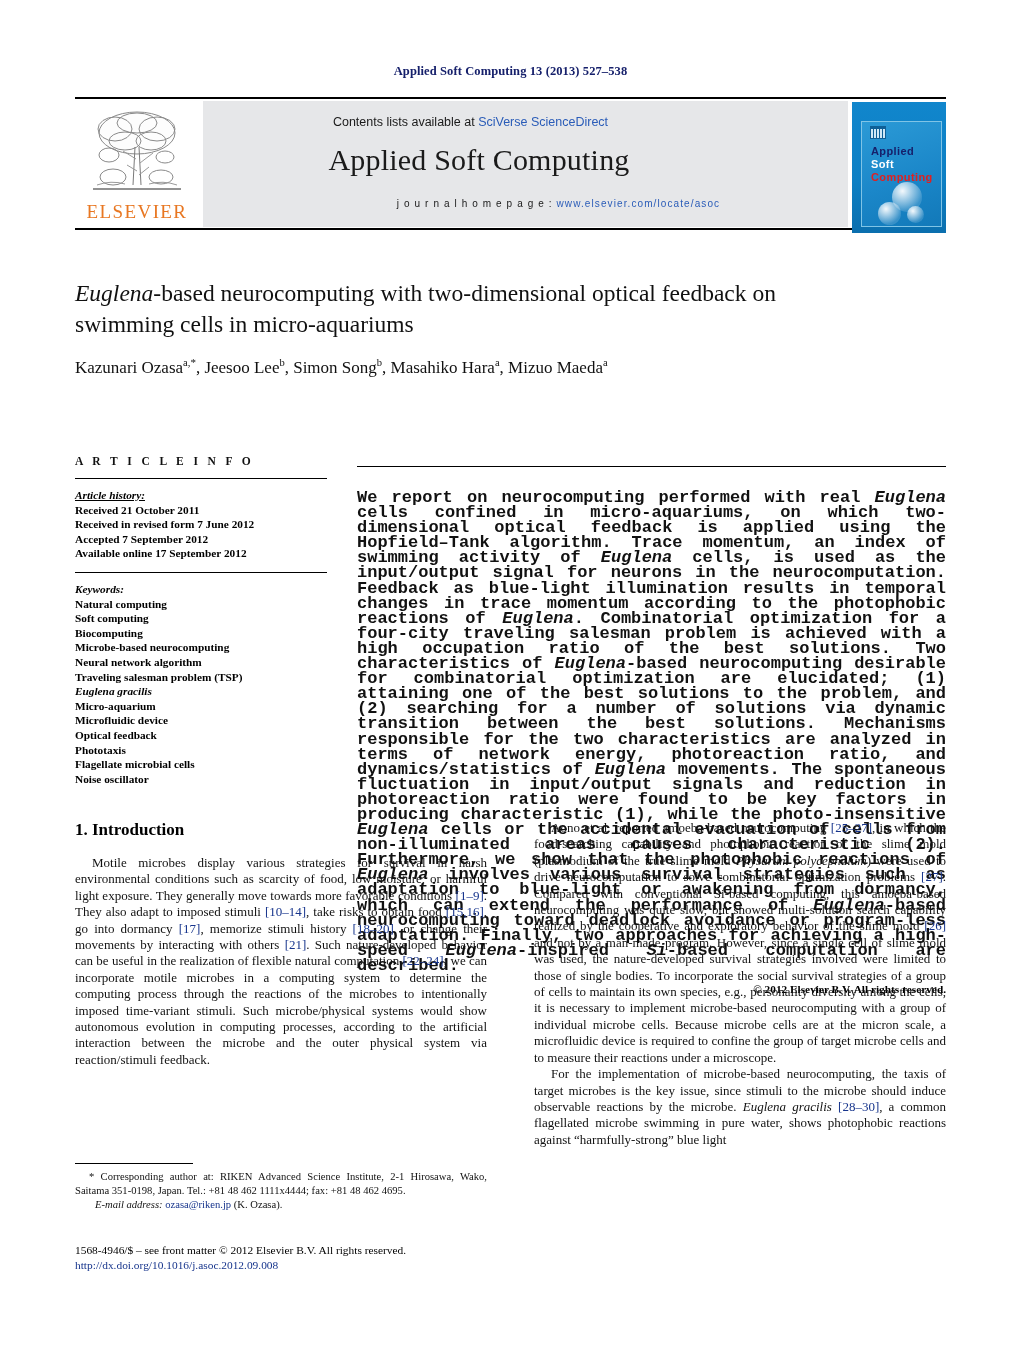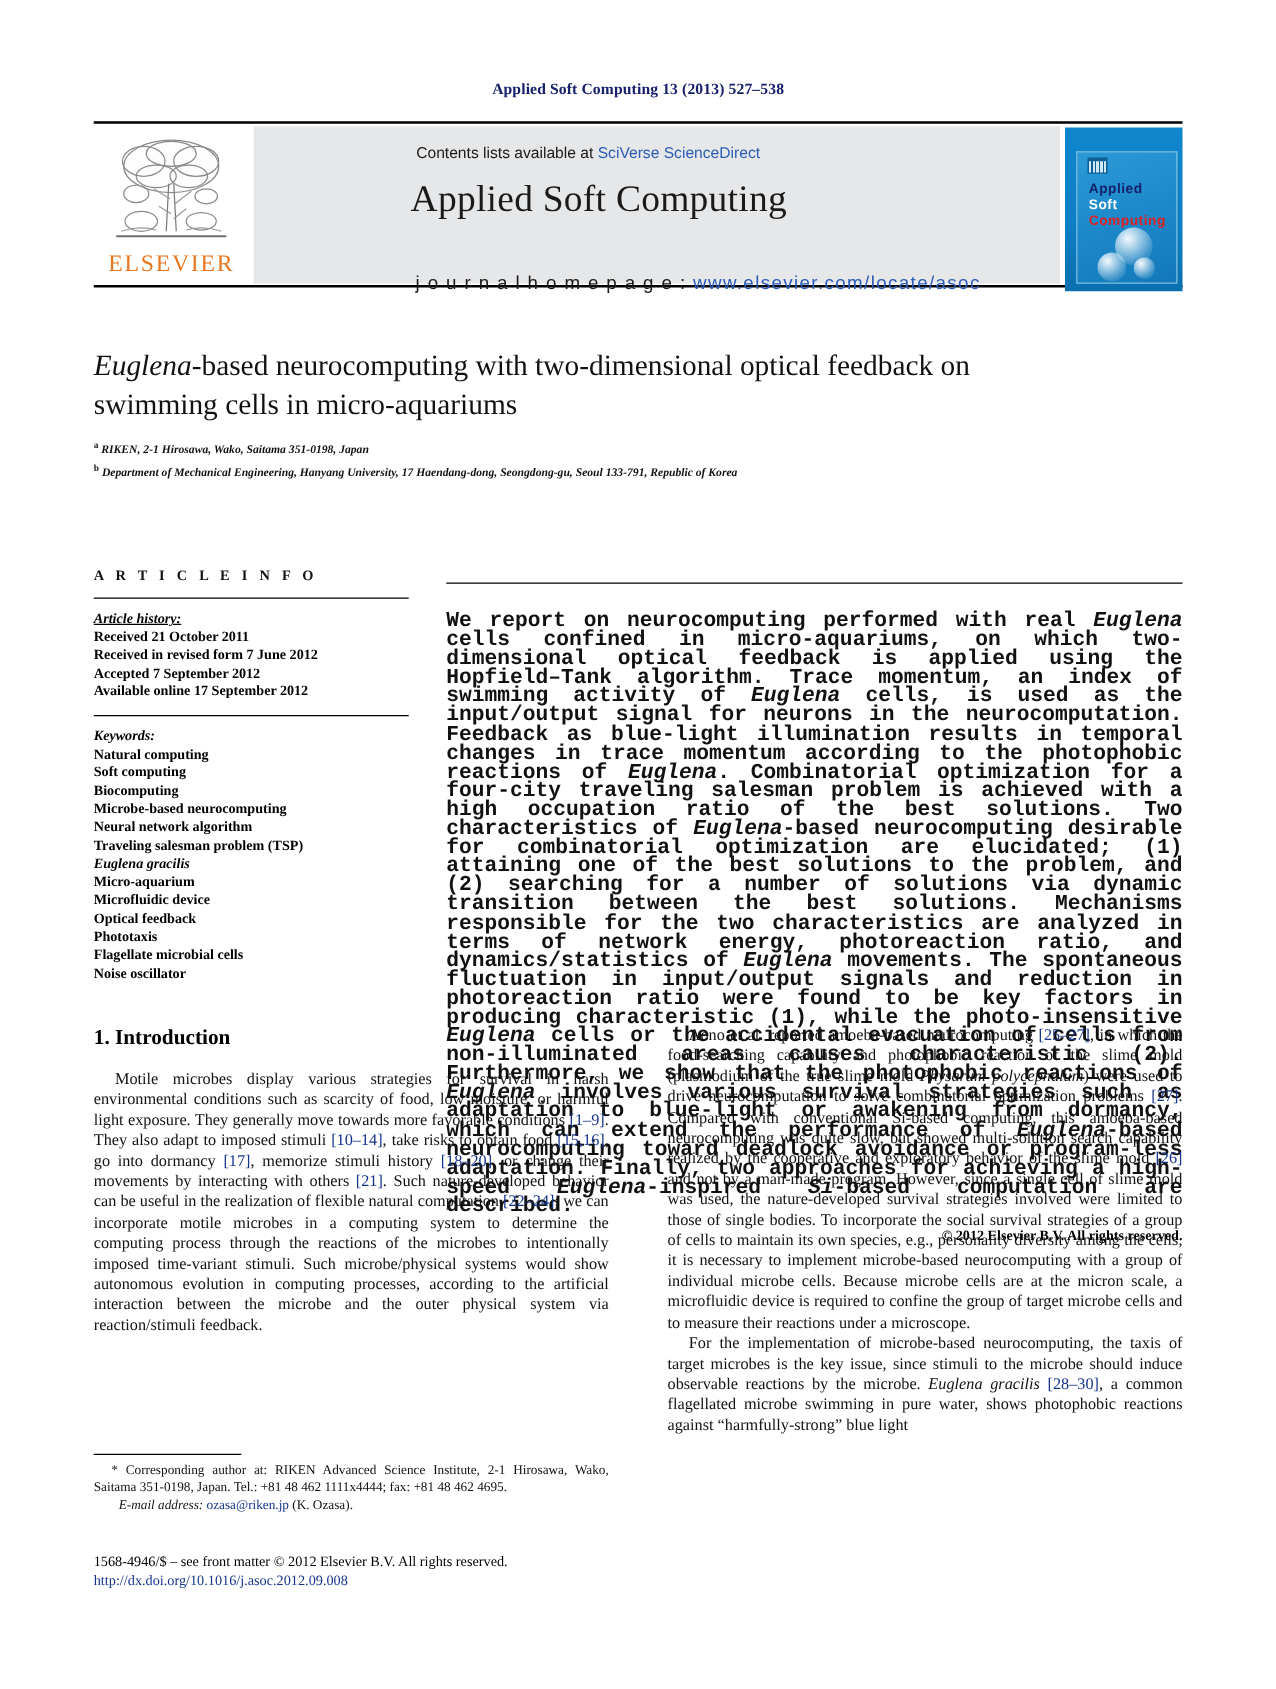--- a/index.html
+++ b/index.html
@@ -92,24 +92,23 @@
     font-size: 30px;
     color: #1a1a1a;
     letter-spacing: .2px;
   }
   .homepage-line {
     position: absolute;
     left: 0; top: 97px;
     width: 711px;
     text-align: center;
     font-family: "Liberation Sans", sans-serif;
-    font-size: 15px;
+    font-size: 10px;
     letter-spacing: 1.1px;
     color: #1a1a1a;
-    margin-top: 20px;
   }
   .homepage-line .url { color: #2a5cb8; }
 
   .cover {
     position: absolute;
     right: 0px; top: 3px;
     width: 94px;
     height: 131px;
     background: linear-gradient(180deg,#1186cc 0%, #0d7fc4 60%, #0b6fae 100%);
     overflow: hidden;
@@ -325,24 +324,21 @@
         <div class="cover-t3">Computing</div>
         <div class="bub bub1"></div>
         <div class="bub bub2"></div>
         <div class="bub bub3"></div>
       </div>
     </div>
   </div>
 
   <div class="titleblock">
     <div class="paper-title"><em>Euglena</em>-based neurocomputing with two-dimensional optical feedback on swimming cells in micro-aquariums</div>
-    <div class="affil">
-      <div><sup>a</sup> <span>RIKEN, 2-1 Hirosawa, Wako, Saitama 351-0198, Japan</span></div>
-      <div><sup>b</sup> <span>Department of Mechanical Engineering, Hanyang University, 17 Haendang-dong, Seongdong-gu, Seoul 133-791, Republic of Korea</span></div>
-    </div>
+    <div class="authors">Kazunari Ozasa<sup>a,<span style="font-size:11px">*</span></sup>, Jeesoo Lee<sup>b</sup>, Simon Song<sup>b</sup>, Masahiko Hara<sup>a</sup>, Mizuo Maeda<sup>a</sup></div>
   </div>
 
   <div class="infoabs">
 
     <div class="col-info">
       <div class="sec-head">A R T I C L E   I N F O</div>
       <div class="rule"></div>
       <div class="hist">
         <div class="ital">Article history:</div>
         <div>Received 21 October 2011</div>

